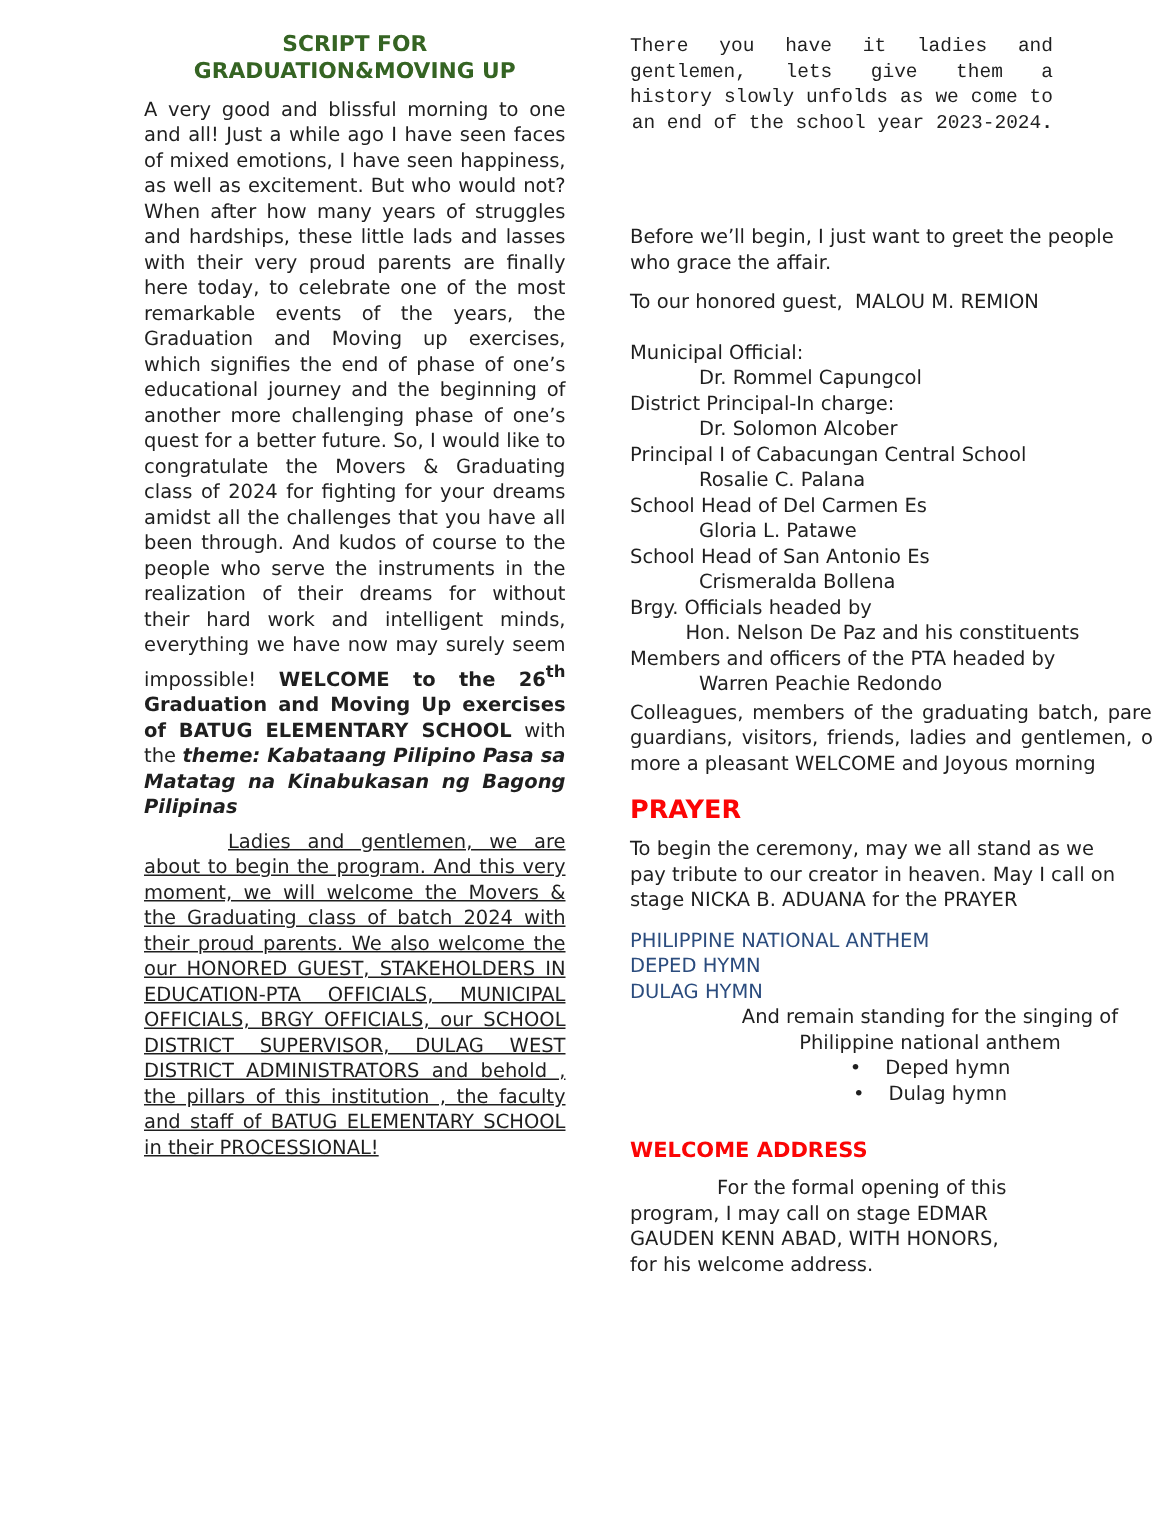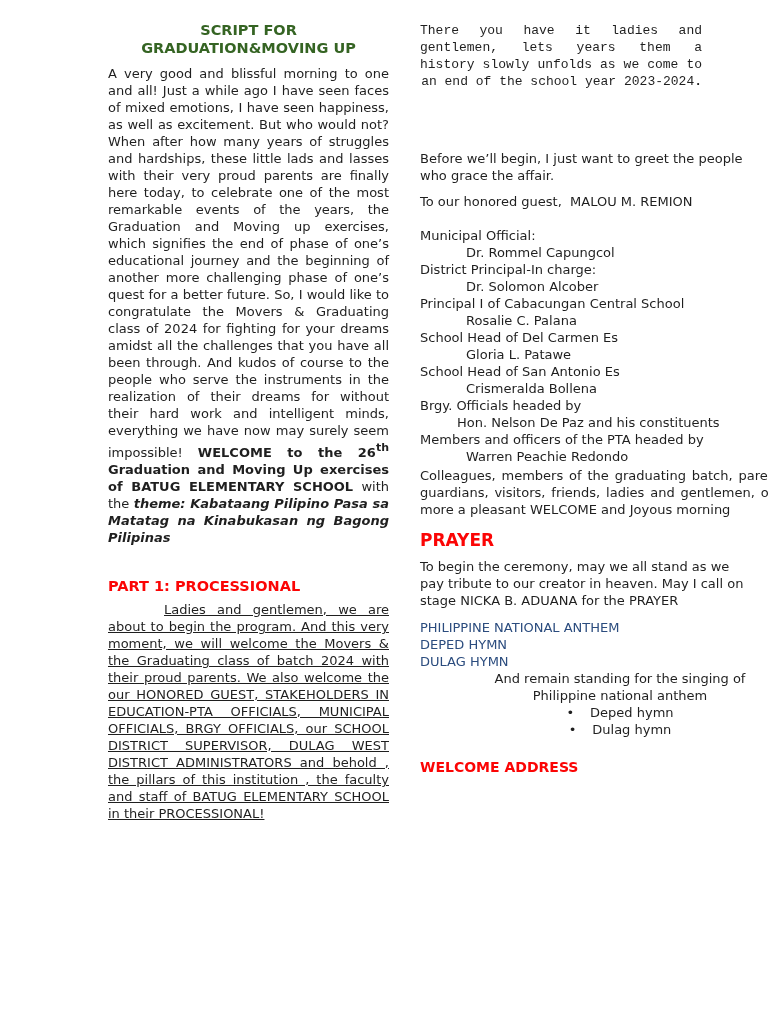--- a/index.html
+++ b/index.html
@@ -1,20 +1,20 @@
 <!DOCTYPE html>
 <html><head>
 <meta charset="utf-8">
 <style>
   html,body{margin:0;padding:0;}
   body{
     width:768px;height:1024px;background:#ffffff;overflow:hidden;position:relative;
     font-family:"DejaVu Sans",sans-serif;font-size:13px;line-height:17px;color:#1f1f1f;
   }
-  .col-left{position:absolute;left:108px;top:22px;width:281px;}
+  .col-left{position:absolute;left:96px;top:22px;width:281px;}
   .col-right{position:absolute;left:420px;top:22px;width:460px;}
 
   .doc-title{color:#356423;font-weight:bold;font-size:14.5px;line-height:17.5px;text-align:center;margin-bottom:8px;}
   .justify{text-align:justify;}
   .bold{font-weight:bold;}
   .bold-italic{font-weight:bold;font-style:italic;}
   .sup{font-size:11px;vertical-align:6px;font-weight:bold;}
 
   .red-heading{color:#fb0505;font-weight:bold;}
   .part1-h{font-size:14.5px;margin-top:32px;}
@@ -41,28 +41,27 @@
 </style>
 </head>
 <body>
 
 <div class="col-left">
   <div class="doc-title">
     <div>SCRIPT FOR</div>
     <div>GRADUATION&amp;MOVING UP</div>
   </div>
   <div class="justify"><span>A very good and blissful morning to one and all! Just a while ago I have seen faces of mixed emotions, I have seen happiness, as well as excitement. But who would not? When after how many years of struggles and hardships, these little lads and lasses with their very proud parents are finally here today, to celebrate one of the most remarkable events of the years, the Graduation and Moving up exercises, which signifies the end of phase of one’s educational journey and the beginning of another more challenging phase of one’s quest for a better future. So, I would like to congratulate the Movers &amp; Graduating class of 2024 for fighting for your dreams amidst all the challenges that you have all been through. And kudos of course to the people who serve the instruments in the realization of their dreams for without their hard work and intelligent minds, everything we have now may surely seem impossible! </span><span class="bold">WELCOME to the 26</span><span class="sup">th</span><span class="bold"> Graduation and Moving Up exercises of BATUG ELEMENTARY SCHOOL</span><span> with the </span><span class="bold-italic">theme: Kabataang Pilipino Pasa sa Matatag na Kinabukasan ng Bagong Pilipinas</span></div>
-  <div class="red-heading part1-h">PART 1: PROCESSIONAL</div>
   <div class="part1-p">Ladies and gentlemen, we are about to begin the program. And this very moment, we will welcome the Movers &amp; the Graduating class of batch 2024 with their proud parents. We also welcome the our HONORED GUEST, STAKEHOLDERS IN EDUCATION-PTA OFFICIALS, MUNICIPAL OFFICIALS, BRGY OFFICIALS, our SCHOOL DISTRICT SUPERVISOR, DULAG WEST DISTRICT ADMINISTRATORS and behold , the pillars of this institution , the faculty and staff of BATUG ELEMENTARY SCHOOL in their PROCESSIONAL!</div>
 </div>
 
 <div class="col-right">
   <div class="opening">
     <div class="jline">There you have it ladies and</div>
-    <div class="jline">gentlemen, lets years them a</div>
+    <div class="jline">gentlemen, lets give them a</div>
     <div class="jline">history slowly unfolds as we come to</div>
     <div class="lastline"><span>an end of the school year 2023-2024</span><span class="bold">.</span></div>
   </div>
 
   <div class="greeting">Before we’ll begin, I just want to greet the people
 who grace the affair.</div>
 
   <div class="honored">To our honored guest,  MALOU M. REMION</div>
 
   <div class="guest-list">
@@ -96,13 +95,17 @@
   </div>
 
   <div class="standing">
     <div>And remain standing for the singing of</div>
     <div>Philippine national anthem</div>
     <div class="bullet-line"><span class="bullet-dot">•</span><span>Deped hymn</span></div>
     <div class="bullet-line"><span class="bullet-dot">•</span><span>Dulag hymn</span></div>
   </div>
 
   <div class="red-heading welcome-h">WELCOME ADDRESS</div>
+  <div class="welcome-p">For the formal opening of this
+program, I may call on stage EDMAR
+GAUDEN KENN ABAD, WITH HONORS,
+for his welcome address.</div>
 </div>
 
 </body></html>

